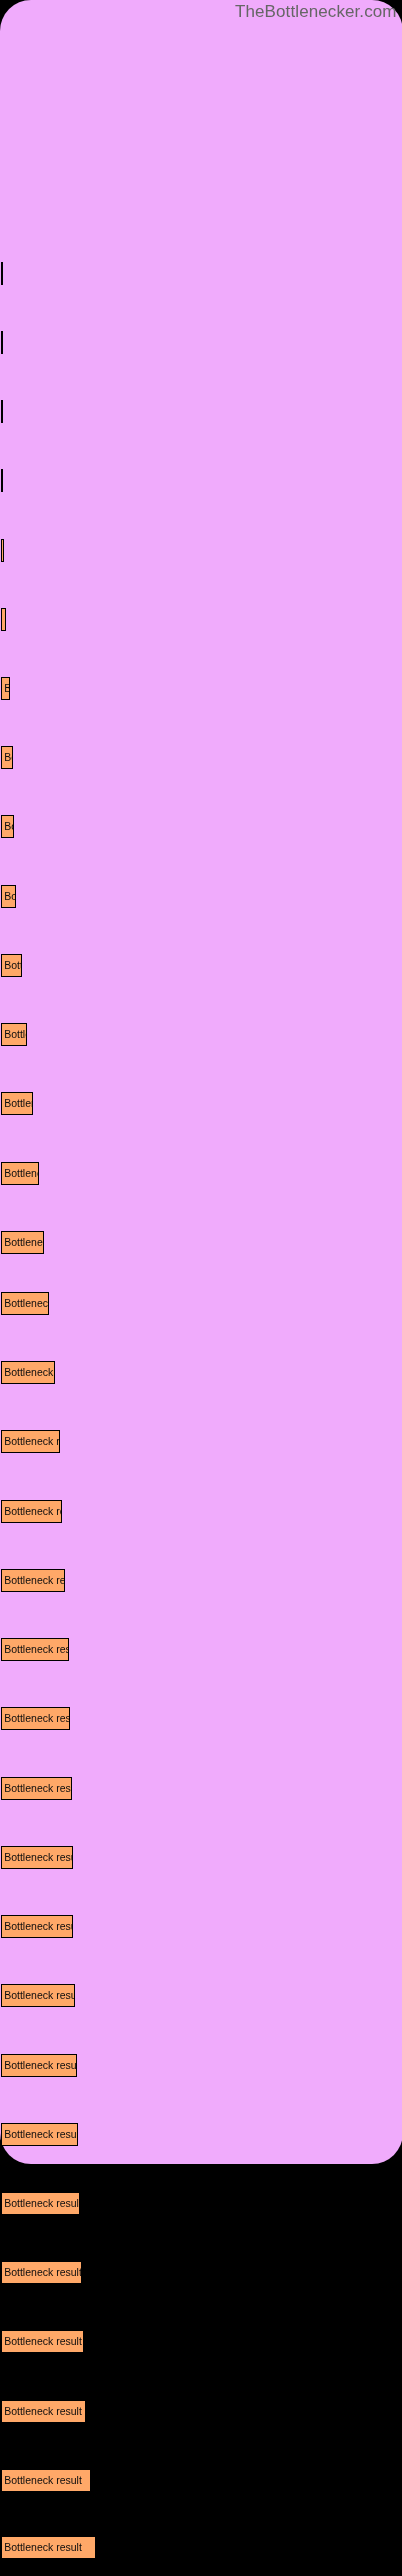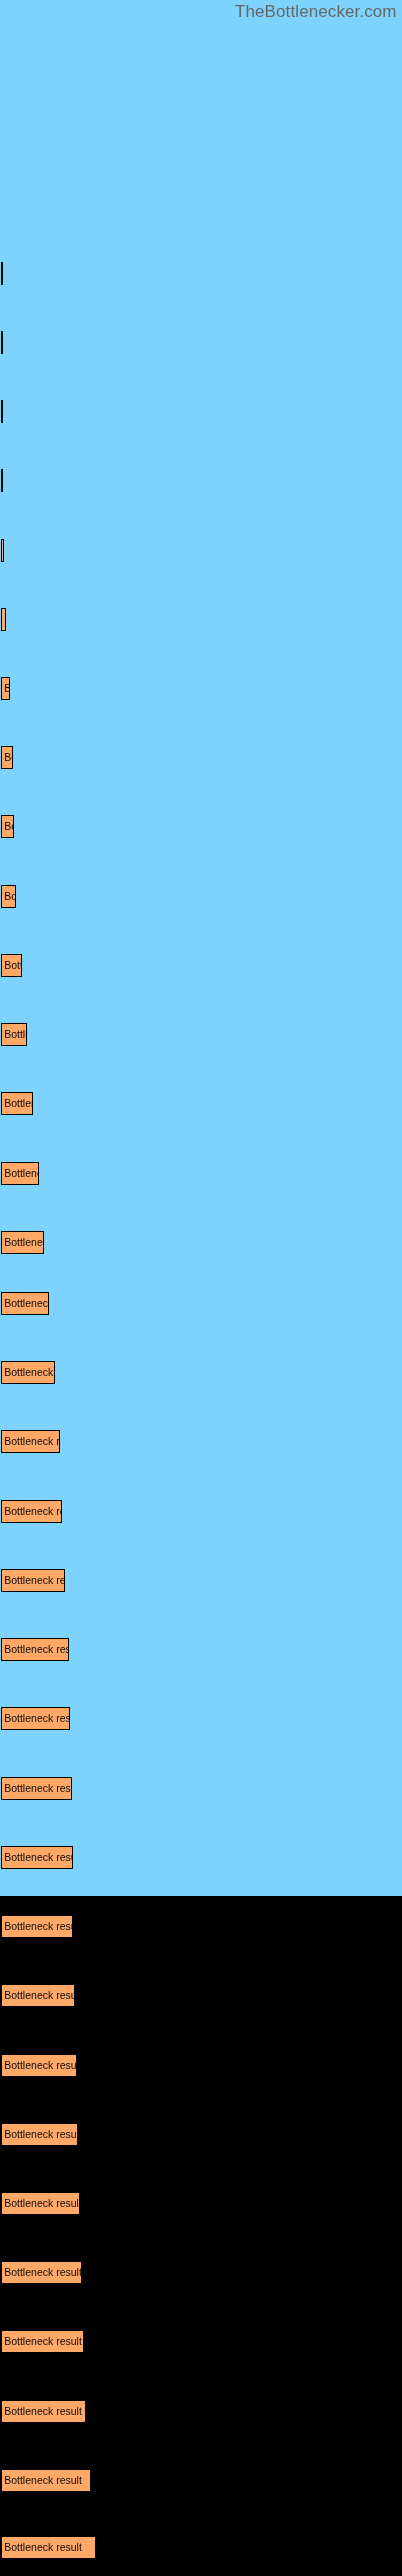--- a/index.html
+++ b/index.html
@@ -11,22 +11,23 @@
     width: 403px;
     height: 2576px;
     position: relative;
     overflow: hidden;
     font-family: "Liberation Sans", sans-serif;
   }
   #chart-root {
     position: absolute;
     left: 0; top: 0;
     width: 403px;
-    height: 1896px;
-    background: #7dd3fc;
+    height: 2164px;
+    background: #f0abfc;
+    border-radius: 31px;
   }
   .watermark {
     position: absolute;
     right: 6.4px;
     top: 1.6px;
     color: #666666;
     font-size: 17px;
     font-family: "Liberation Sans", sans-serif;
     letter-spacing: 0.1px;
     white-space: nowrap;

